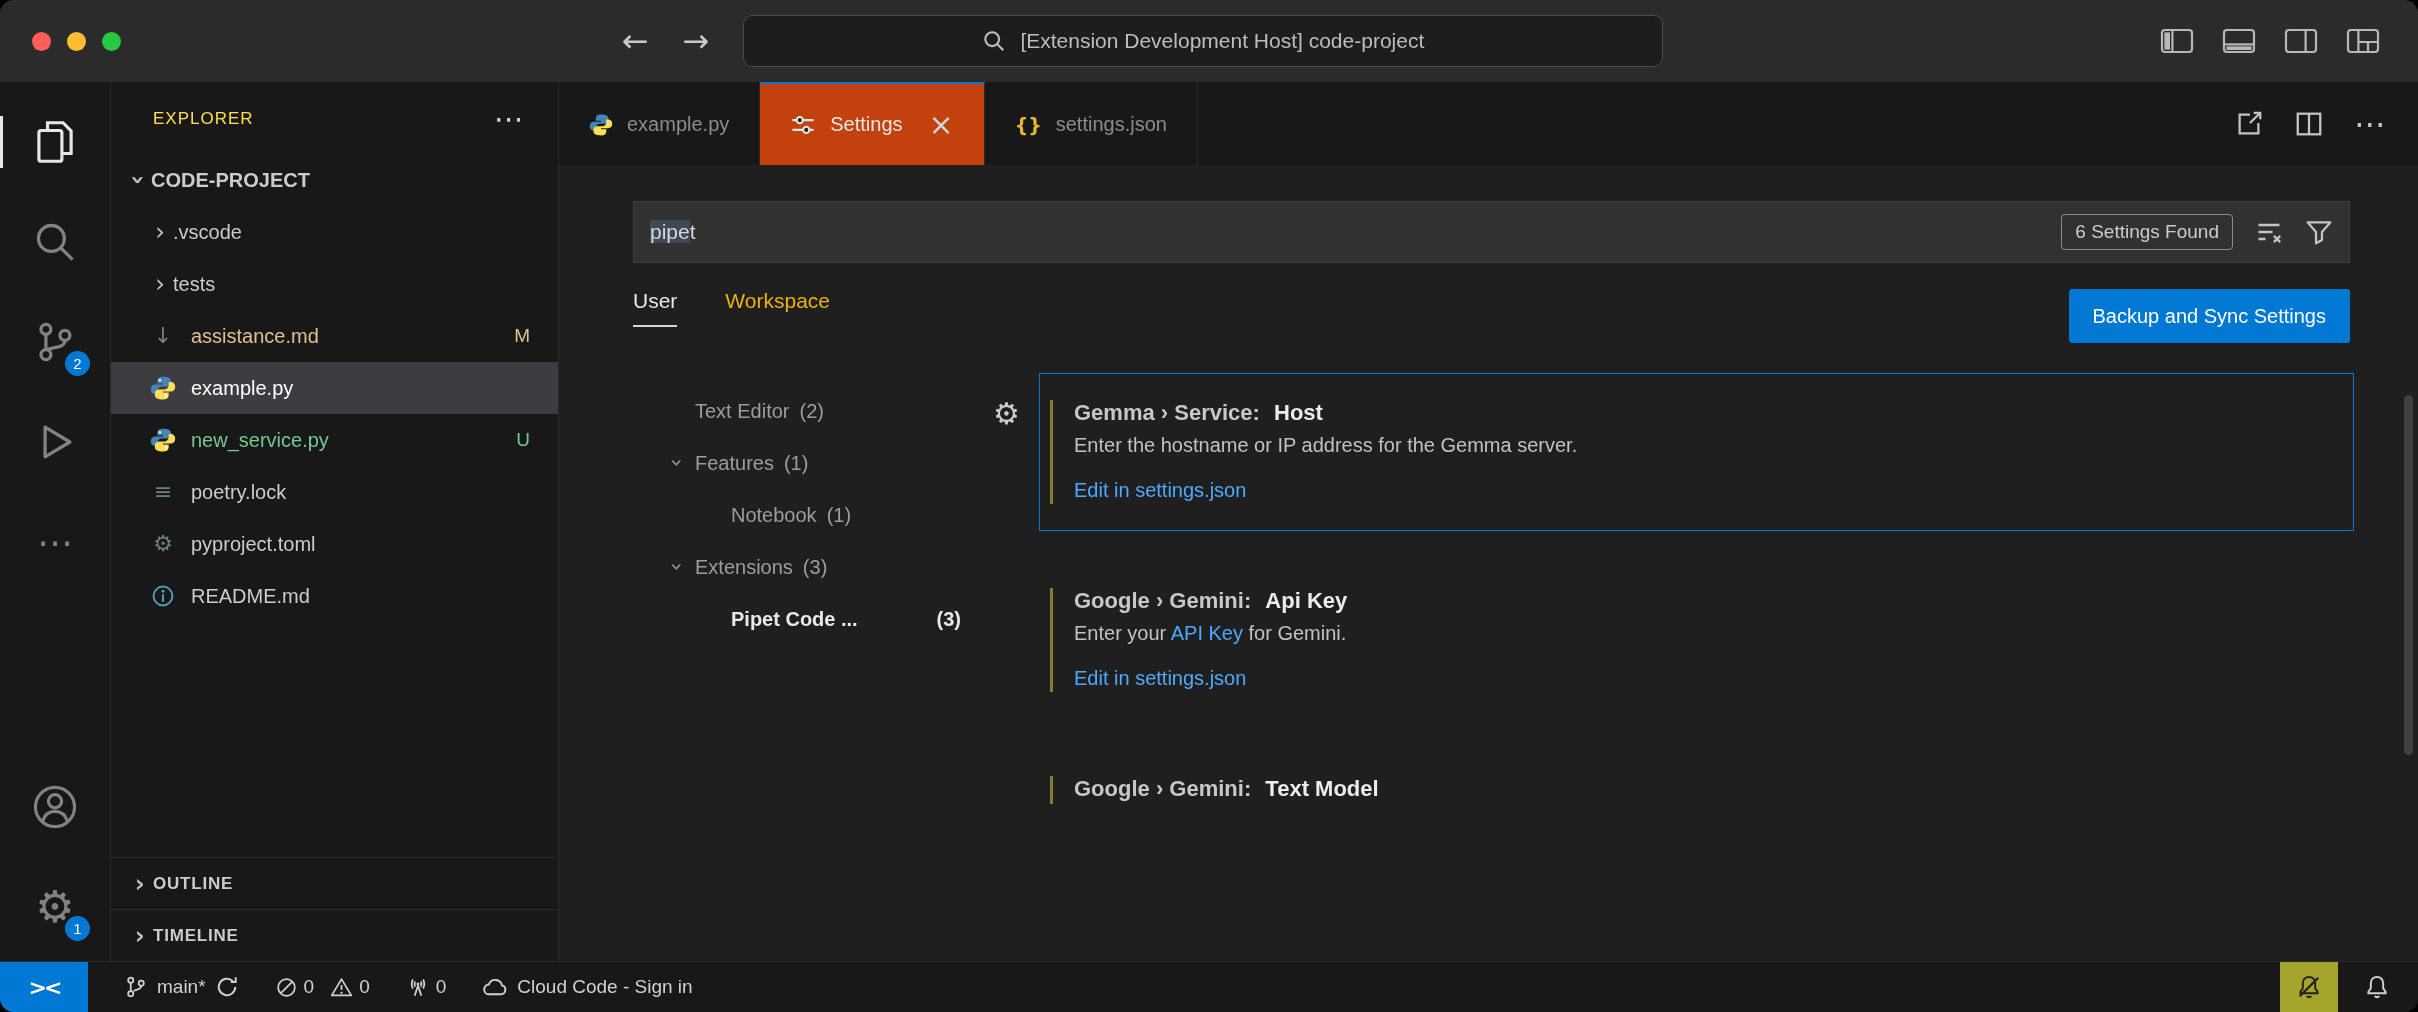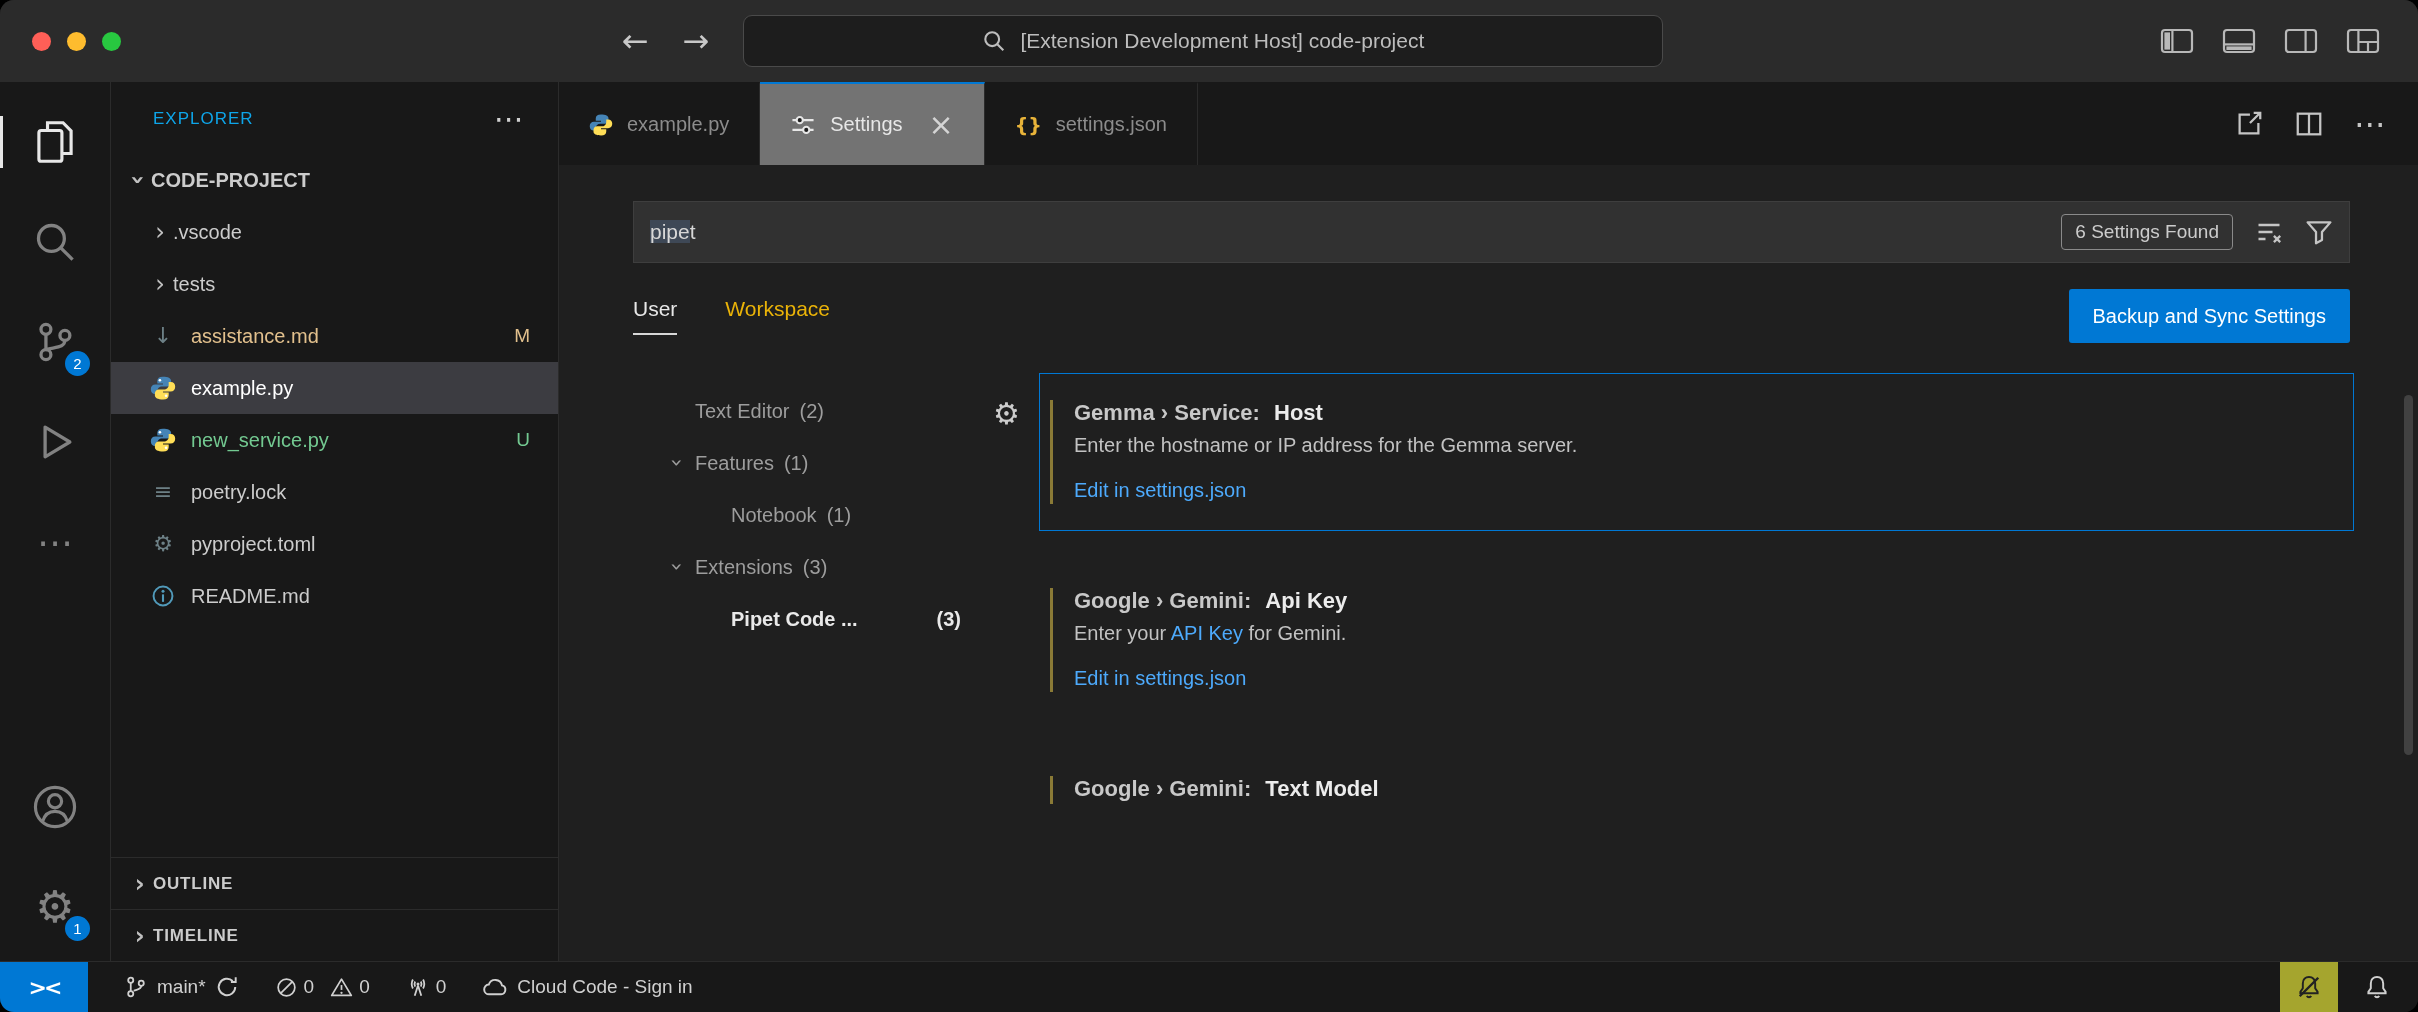--- a/index.html
+++ b/index.html
@@ -32,21 +32,21 @@
   .act-item.active::before { content:""; position:absolute; left:0; top:24px; bottom:24px; width:3px; background:#e7e7e7; }
   .act-badge { position:absolute; right:20px; bottom:16px; background:#0078d4; color:#fff; font-size:15px;
                min-width:25px; height:25px; border-radius:13px; display:flex; align-items:center; justify-content:center; }
   .act-spacer { flex:1; }
   .act-glyph { font-size:44px; line-height:1; }
   .act-ellipsis { font-size:36px; }
 
   
   .sidebar { width:448px; background:#181818; border-right:1px solid #2b2b2b; display:flex; flex-direction:column; flex-shrink:0; }
   .sidebar-header { height:64px; display:flex; align-items:center; padding:10px 34px 0 42px; }
-  .sidebar-title { font-size:17px; letter-spacing:1px; color:#0ea5e9; }
+  .sidebar-title { font-size:17px; letter-spacing:1px; color:#fde047; }
   .sidebar-more { margin-left:auto; font-size:30px; color:#cfcfcf; line-height:1; }
   .tree { flex:1; padding-top:8px; overflow:hidden; }
   .tree-row { height:52px; display:flex; align-items:center; font-size:20px; color:#cccccc; padding-right:28px; }
   .tree-row.root { padding-left:14px; font-weight:bold; }
   .tree-row.item { padding-left:36px; }
   .tree-row.selected { background:#3c3c41; color:#fff; }
   .chev { font-size:24px; color:#c0c0c0; width:26px; display:inline-block; text-align:center; line-height:1; }
   .chev.down { transform:rotate(90deg); }
   .file-ico { width:32px; display:flex; justify-content:center; margin-right:12px; flex-shrink:0; }
   .t-label { white-space:nowrap; }
@@ -55,35 +55,35 @@
   .diamond { width:13px; height:13px; background:#6d8086; transform:rotate(45deg); display:inline-block; }
   .icon-glyph { font-size:22px; line-height:1; color:#6d8086; }
   .side-panel-row { height:52px; border-top:1px solid #2b2b2b; display:flex; align-items:center; padding-left:16px;
                     font-size:17px; font-weight:bold; letter-spacing:.8px; color:#cccccc; flex-shrink:0; }
 
   
   .editor { flex:1; display:flex; flex-direction:column; min-width:0; background:#1f1f1f; position:relative; }
   .tabbar { height:83px; background:#181818; display:flex; align-items:stretch; flex-shrink:0; }
   .tab { display:flex; align-items:center; padding:0 30px; gap:14px; font-size:20px; color:#8c8c8c;
          border-right:1px solid #2b2b2b; border-top:2px solid transparent; }
-  .tab.active { background:#737373; color:#e7e7e7; border-top-color:#0078d4; }
+  .tab.active { background:#c2410c; color:#e7e7e7; border-top-color:#0078d4; }
   .tab-close { font-size:30px; margin-left:12px; color:#d4d4d4; line-height:1; }
   .braces { color:#e8b339; font-weight:bold; font-size:19px; }
   .editor-actions { margin-left:auto; display:flex; align-items:center; gap:30px; padding-right:32px; color:#c5c5c5; }
   .ea-ellipsis { font-size:32px; line-height:1; }
 
   
   .settings-body { flex:1; position:relative; display:flex; flex-direction:column; min-height:0; }
   .search-row { margin:36px 68px 0 74px; height:62px; background:#313131; border:1px solid #3e3e3e;
                 display:flex; align-items:center; padding:0 16px; font-size:21px; color:#d7d7d7; flex-shrink:0; }
   .sel { background:#3e4856;text-align:right; }
   .search-right { margin-left:auto; display:flex; align-items:center; gap:22px; color:#c5c5c5; }
   .results-badge { border:1px solid #8a8a8a; border-radius:4px; padding:6px 13px; font-size:19px; color:#cccccc; }
 
-  .scope-row { margin:26px 68px 0 74px; display:flex; align-items:center; flex-shrink:0; }
+  .scope-row { margin:26px 68px 0 74px; display:flex; align-items:flex-start; flex-shrink:0; }
   .scope-tab { font-size:21px; color:#e7e7e7; padding-bottom:12px; border-bottom:2px solid #d7d7d7; }
   .scope-tab.dim { color:#eab308; border-bottom-color:transparent; margin-left:48px; }
   .sync-btn { margin-left:auto; background:#0078d4; color:#fff; font-size:20px; height:54px; padding:0 24px;
               border-radius:3px; display:flex; align-items:center; }
 
   .content { flex:1; display:flex; margin-top:30px; min-height:0; overflow:hidden; }
   .toc { width:432px; flex-shrink:0; padding-top:12px; font-size:20px; color:#9d9d9d; }
   .toc-row { height:52px; display:flex; align-items:center; }
   .toc-row .toc-chev { width:36px; text-align:center; font-size:22px; color:#9d9d9d; display:inline-block; line-height:1; }
   .toc-row .toc-chev.down { transform:rotate(90deg); }

